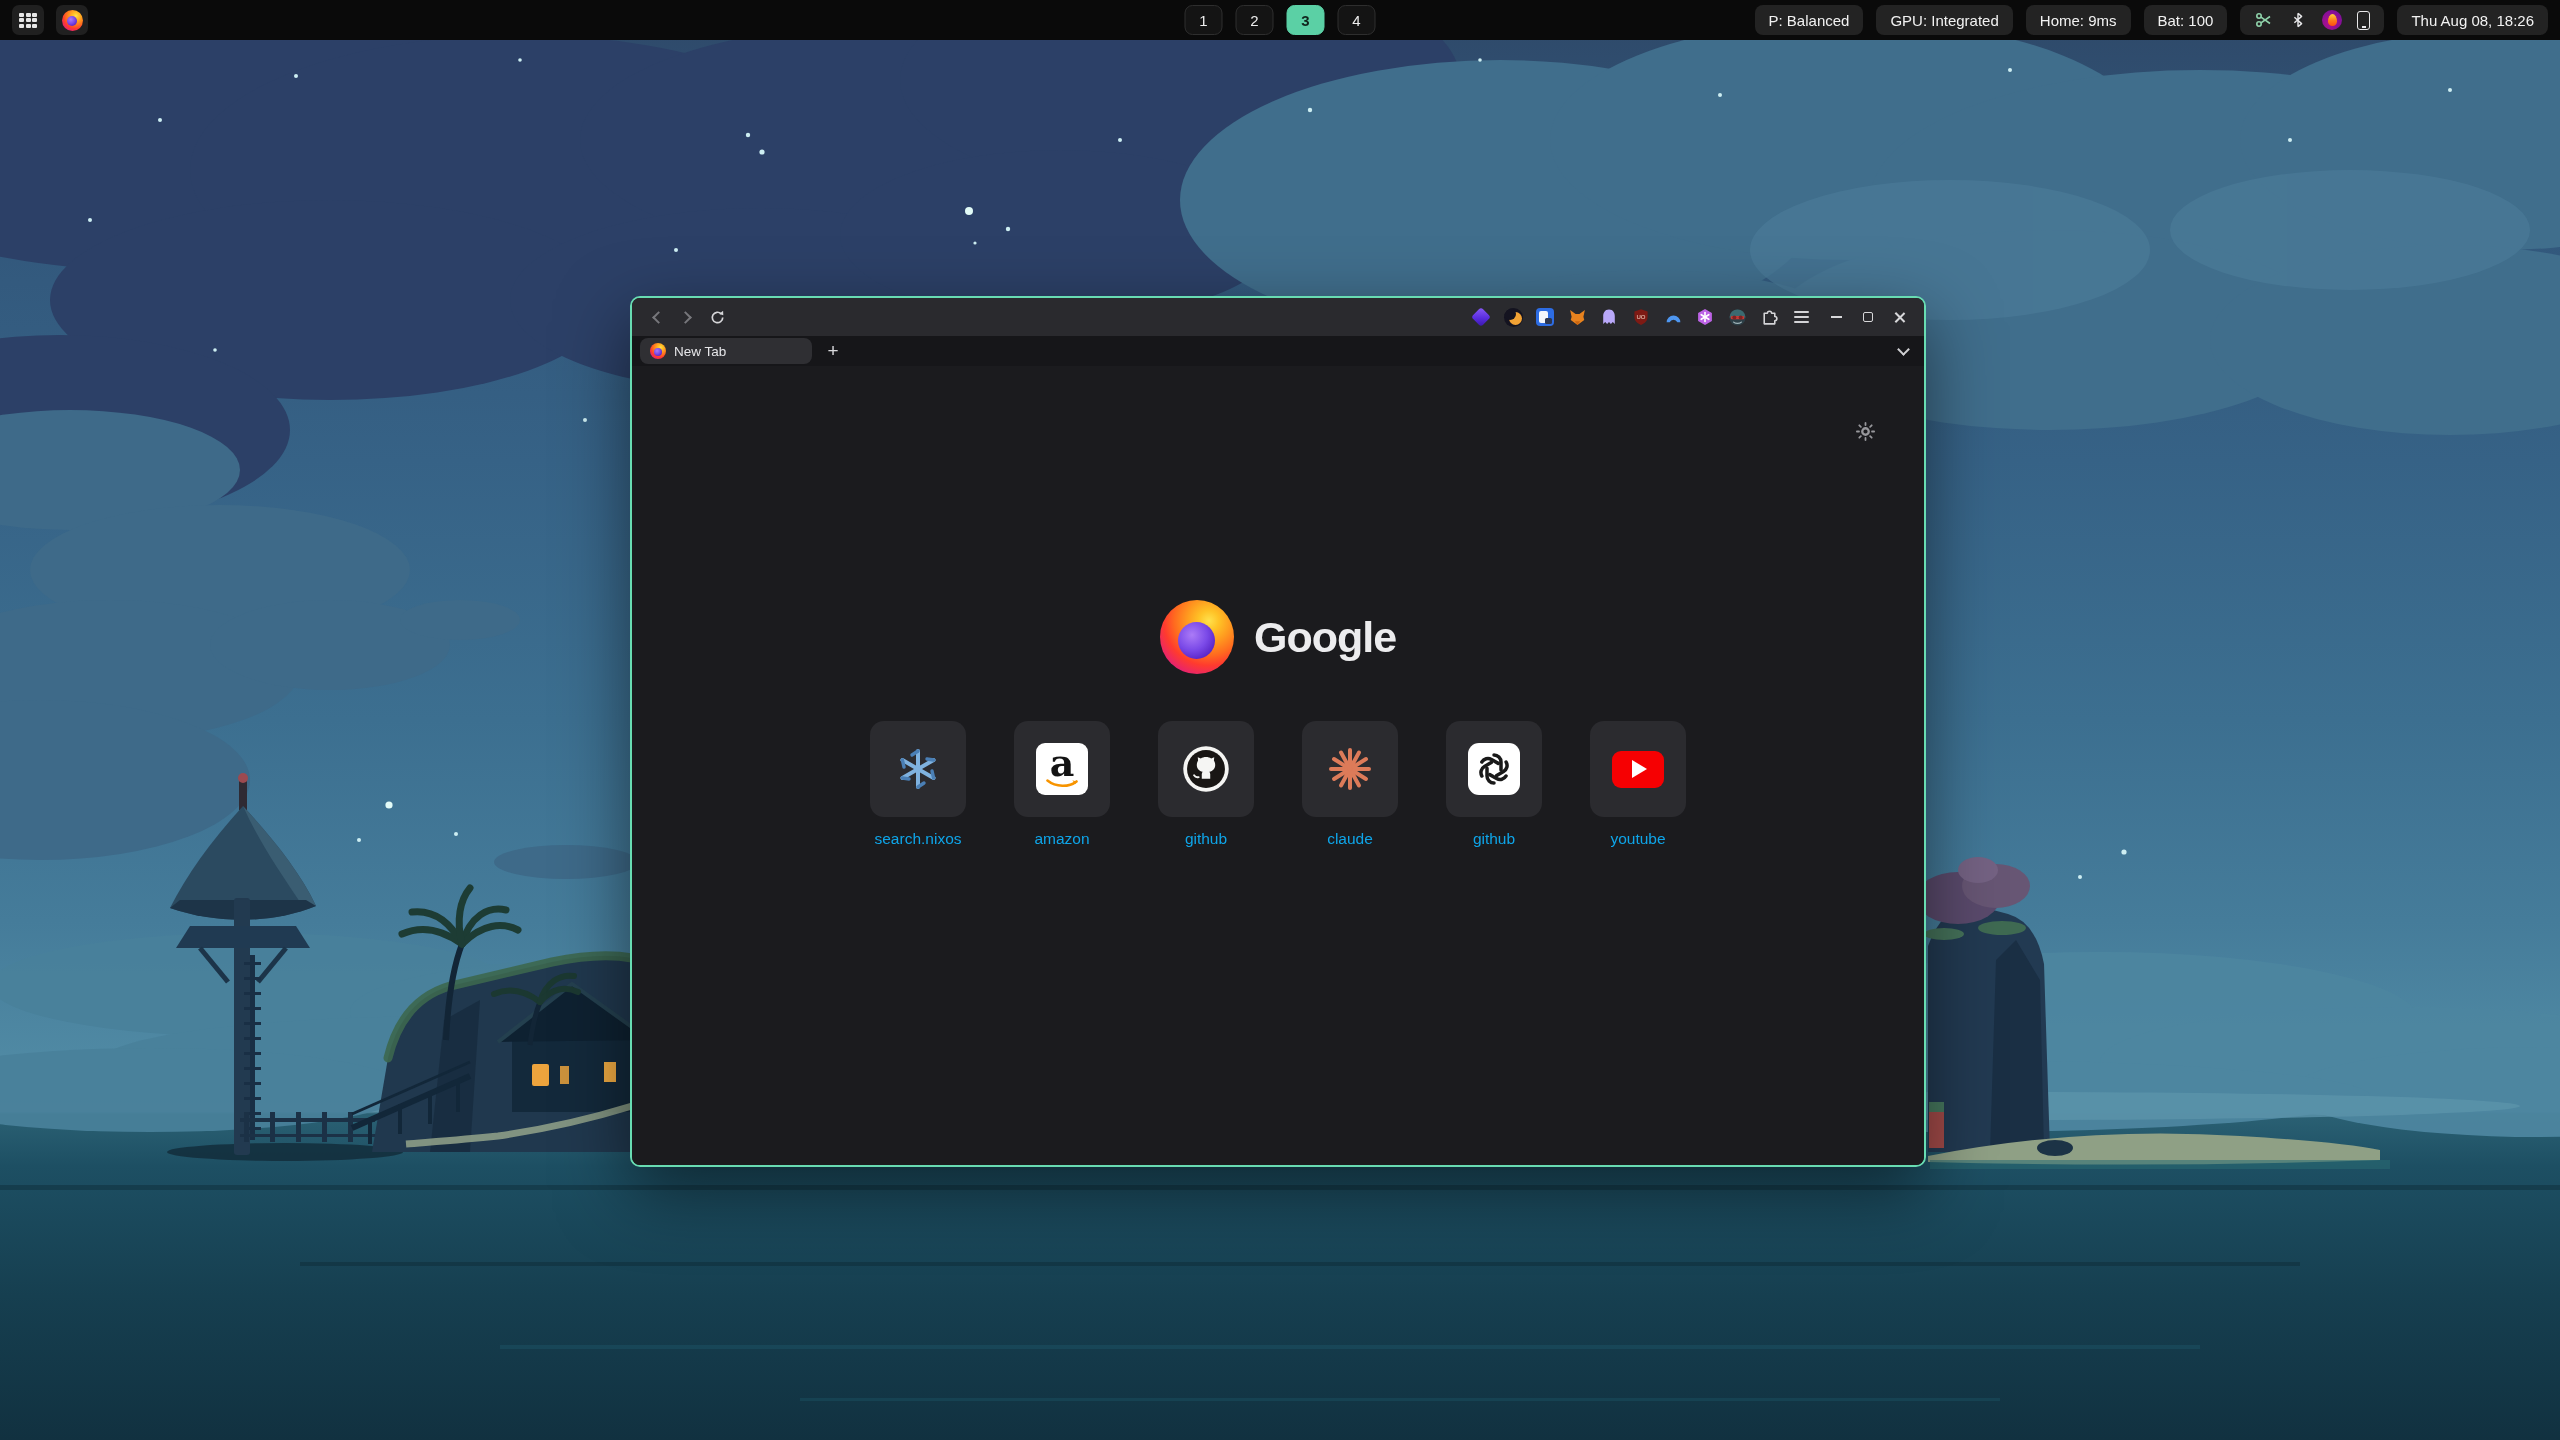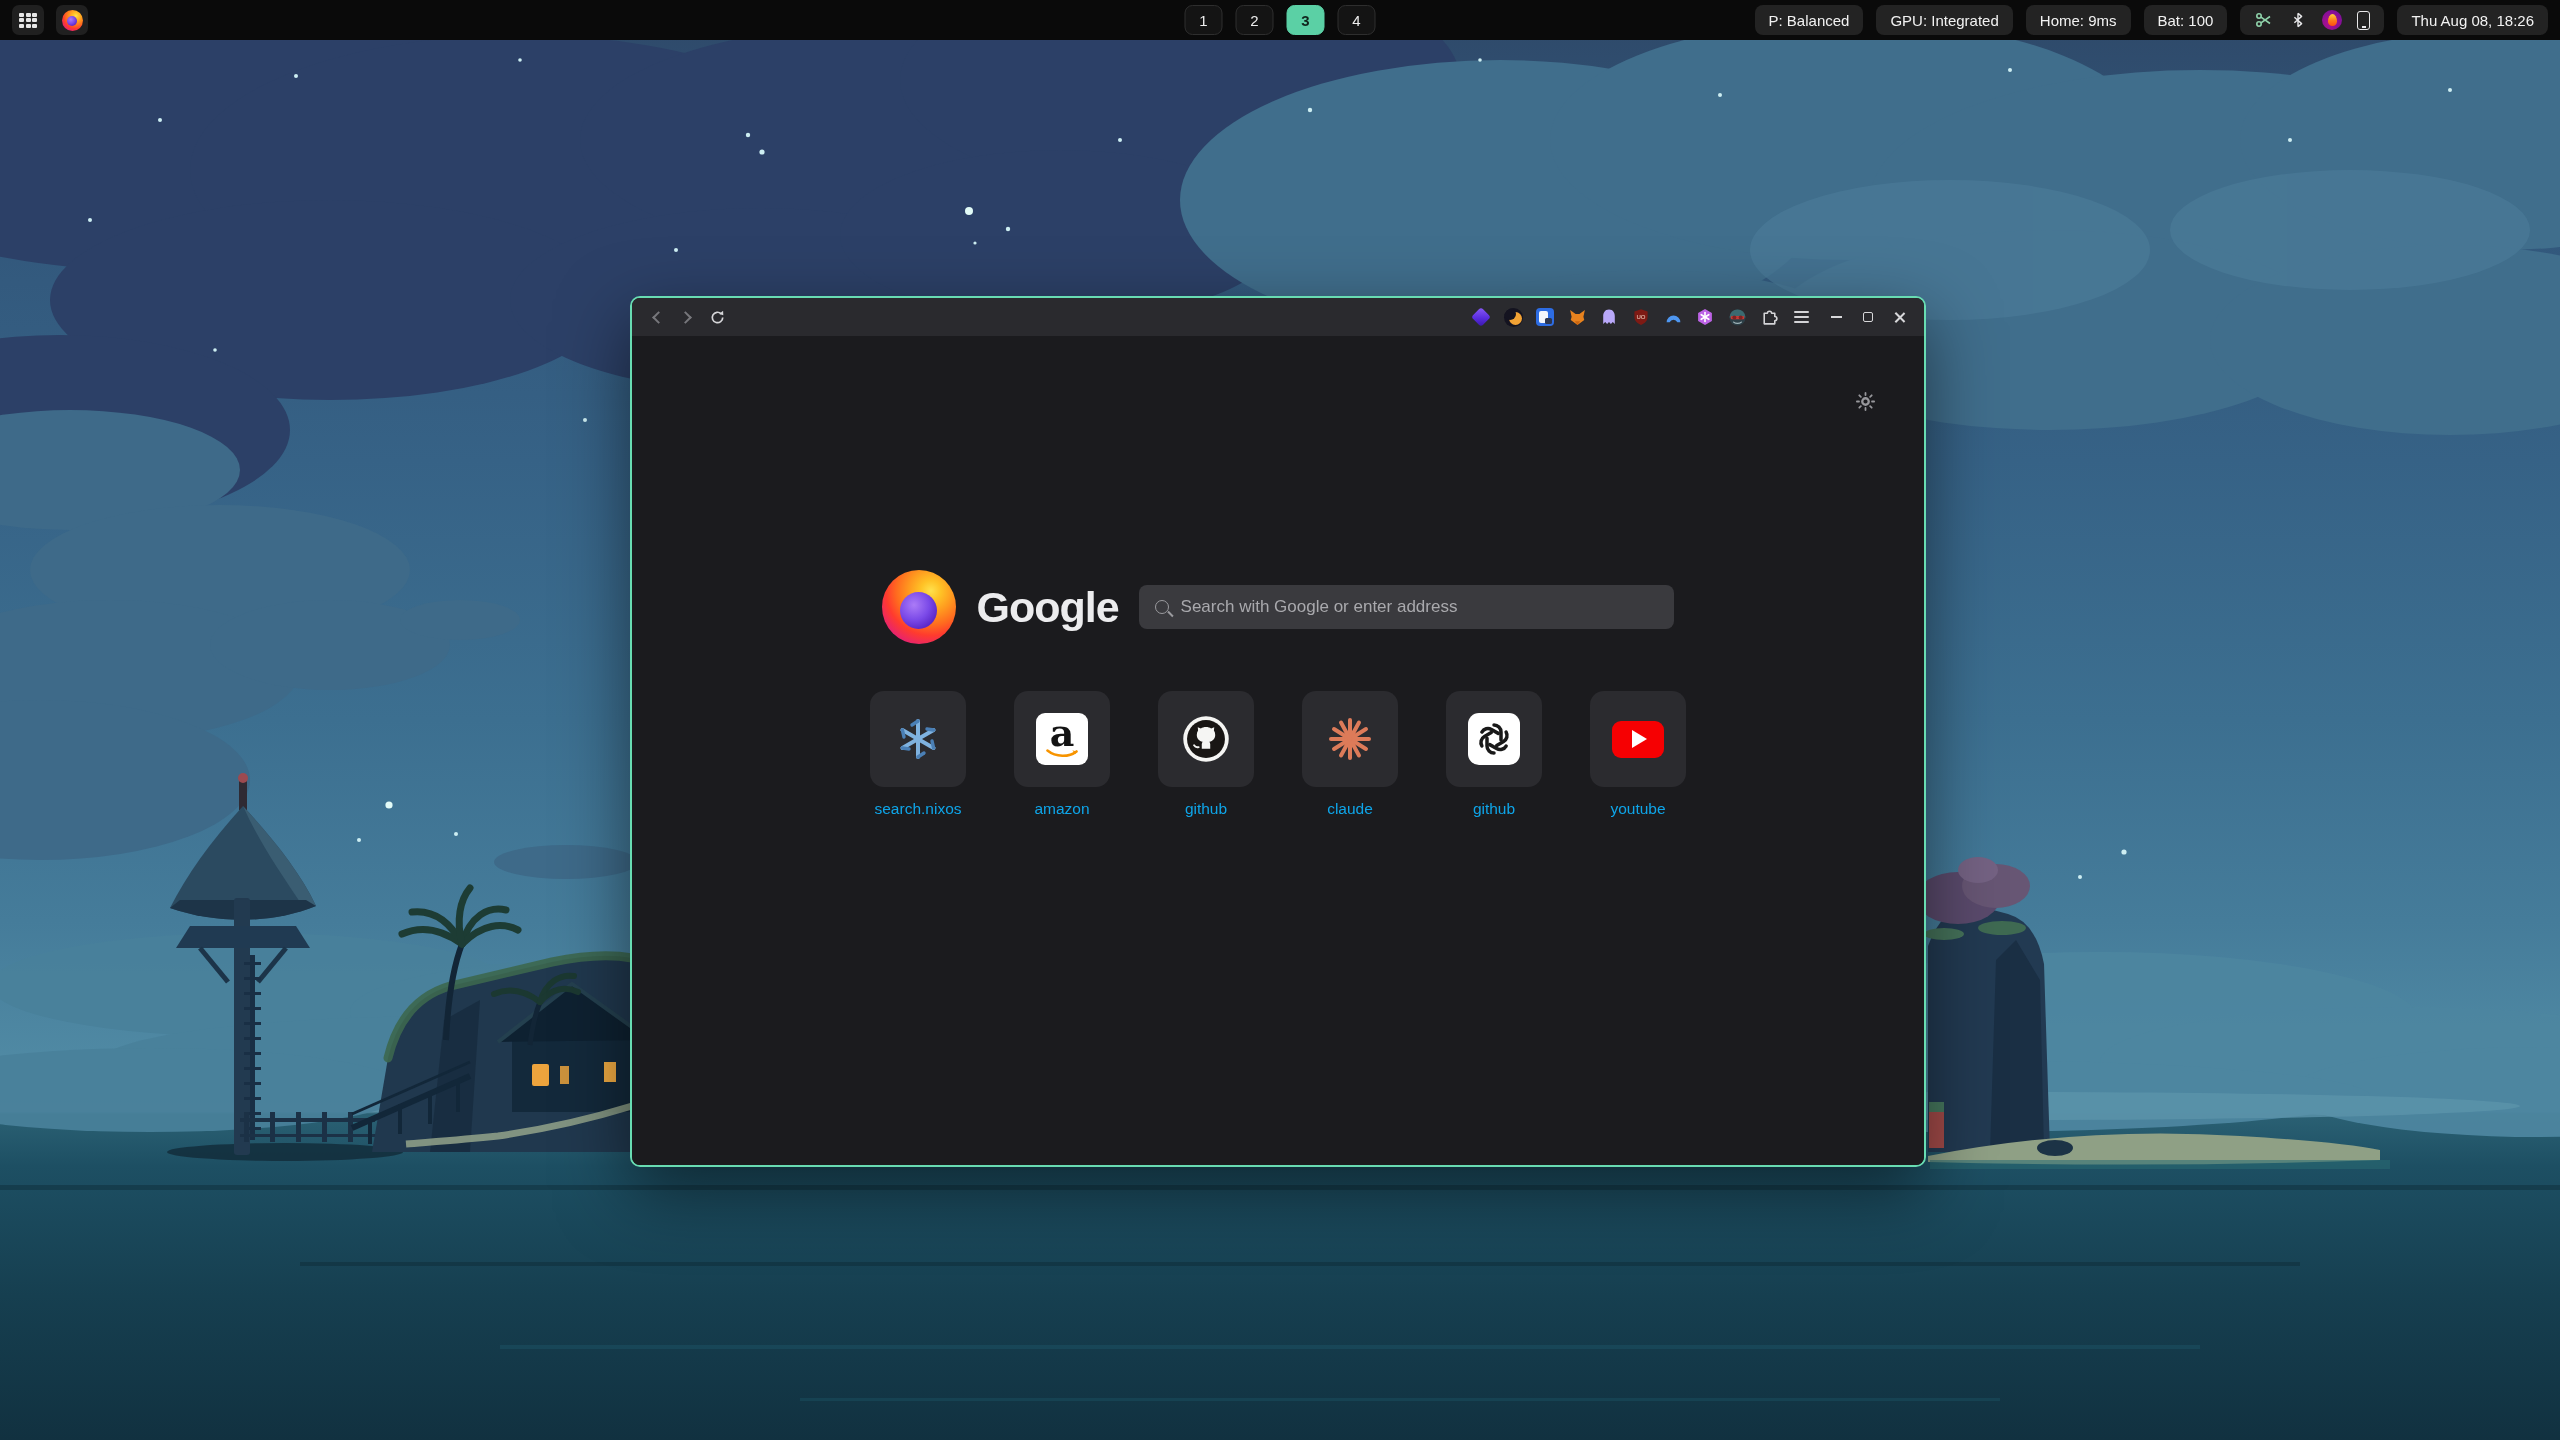--- a/index.html
+++ b/index.html
@@ -464,20 +464,30 @@
         </div>
       <div class="wc wc-max">
           <b></b>
         </div>
       <div class="wc wc-close">
           <b></b>
         </div>
     </div>
   </div>
 
+  <div class="fx-tabstrip">
+    <div class="tab">
+      <span class="fxlogo fxlogo-sm"></span>
+      <span class="tab-title">New Tab</span>
+    </div>
+    <div class="newtab-btn">+</div>
+    <div class="alltabs">
+        <span class="chev-down"></span>
+      </div>
+  </div>
 
   <div class="fx-content">
     <div class="gear-btn">
       <svg width="21" height="21" viewBox="0 0 20 20">
         <path d="M10,5.8 a4.2,4.2 0 1 0 0,8.4 a4.2,4.2 0 1 0 0,-8.4 z M10,8 a2,2 0 1 1 0,4 a2,2 0 1 1 0,-4 Z" fill="#97979b" fill-rule="evenodd"></path>
         <g stroke="#97979b" stroke-width="1.7" stroke-linecap="round">
           <line x1="10" y1="1.8" x2="10" y2="3.8"></line>
             <line x1="10" y1="16.2" x2="10" y2="18.2"></line>
           <line x1="1.8" y1="10" x2="3.8" y2="10"></line>
             <line x1="16.2" y1="10" x2="18.2" y2="10"></line>
@@ -486,24 +496,20 @@
           <line x1="4.1" y1="15.9" x2="5.6" y2="14.4"></line>
             <line x1="14.4" y1="5.6" x2="15.9" y2="4.1"></line>
         </g>
       </svg>
     </div>
 
     <div class="nt-main">
       <div class="brand-row">
         <span class="fxlogo fxlogo-lg"></span>
         <span class="brand-name">Google</span>
-        <div class="nt-search">
-          <span class="mag"></span>
-          <input type="text" placeholder="Search with Google or enter address" style="">
-        </div>
       </div>
 
       <div class="tiles">
         <div class="tile">
           <div class="tile-box">
             <svg width="52" height="52" viewBox="0 0 52 52">
               <g stroke="#7fb2df" stroke-width="4" stroke-linecap="round">
                 <line x1="26" y1="8" x2="26" y2="44"></line>
                 <line x1="10.4" y1="17" x2="41.6" y2="35"></line>
                 <line x1="41.6" y1="17" x2="10.4" y2="35"></line>

